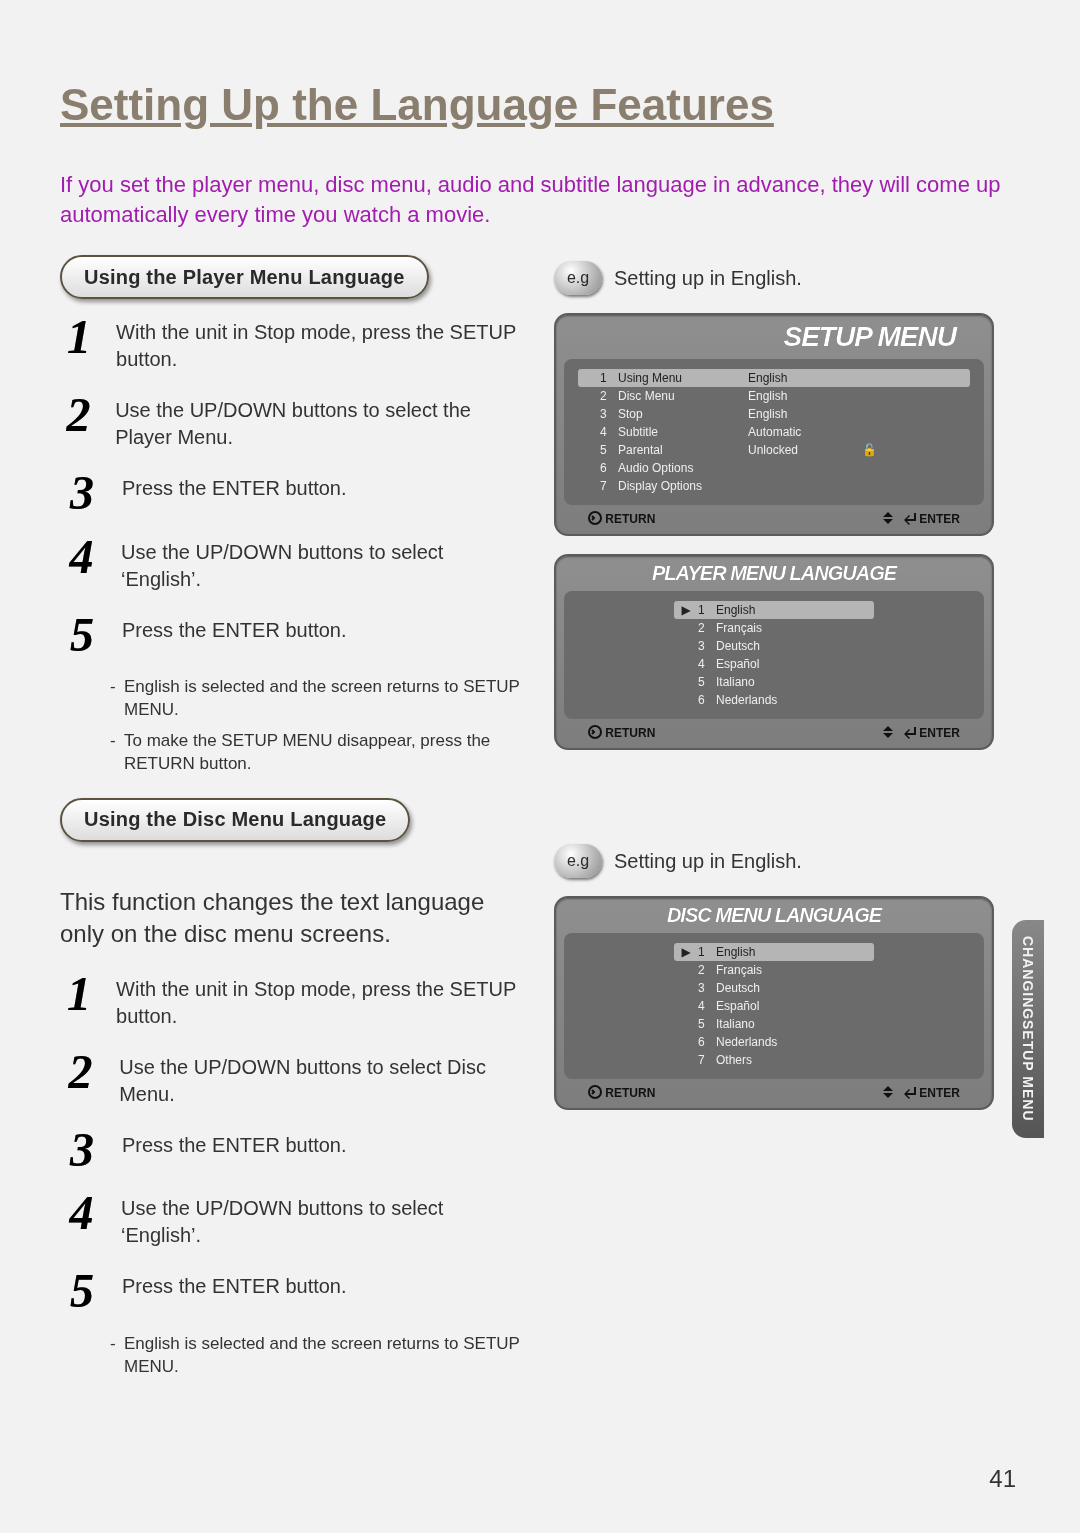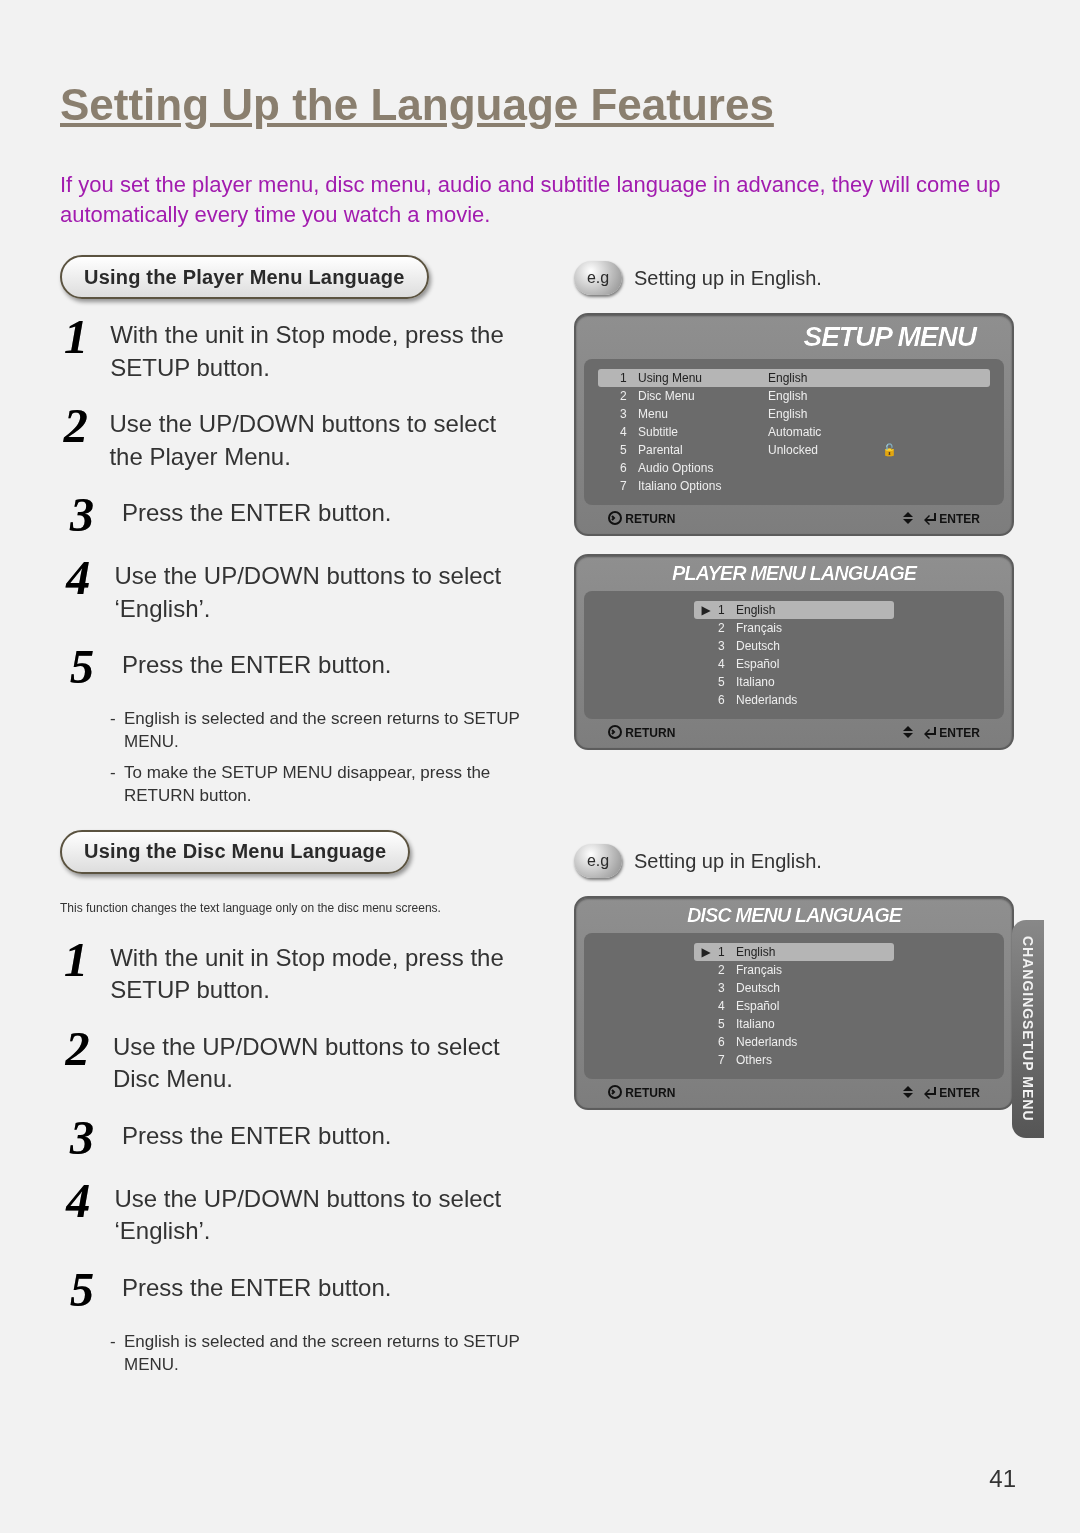--- a/index.html
+++ b/index.html
@@ -1,20 +1,20 @@
 <!DOCTYPE html>
 <html><head>
 <meta charset="utf-8">
 <style>
   * { box-sizing: border-box; margin: 0; padding: 0; }
   body { width: 1080px; height: 1533px; background: #f2f2f2; font-family: Arial, Helvetica, sans-serif; color: #333; position: relative; }
   .page { padding: 60px 60px 0 60px; }
   .title { font-family: Arial, sans-serif; font-size: 44px; font-weight: bold; color: #8a7f6f; margin: 20px 0 40px 0; text-decoration: underline; }
   .intro { font-size: 22px; line-height: 1.35; color: #a21caf; margin-bottom: 26px; }
-  .columns { display: flex; gap: 54px; }
+  .columns { display: flex; gap: 34px; }
   .left { width: 460px; }
   .right { width: 440px; }
 
   .pill {
     position: relative; display: inline-flex; align-items: center;
     background: linear-gradient(#fff,#ddd);
     border: 2px solid #5b5340; border-radius: 26px;
     height: 44px; padding: 0 22px; margin-bottom: 16px;
     box-shadow: 2px 3px 4px rgba(0,0,0,.4);
   }
@@ -22,27 +22,27 @@
 
   .steps { list-style: none; }
   .step { display: flex; gap: 18px; margin-bottom: 20px; }
   .num {
     font-family: "Times New Roman", serif; font-style: italic; font-weight: bold;
     font-size: 48px; line-height: .9; width: 44px; text-align: center;
     background: linear-gradient(#888,#555); -webkit-background-clip: text; -webkit-text-fill-color: transparent;
     text-shadow: 0 0 #000;
     color: #555;
   }
-  .step .text { font-size: 24px; line-height: 1.35; color: #333; padding-top: 4px; }
+  .step .text { font-size: 20px; line-height: 1.35; color: #333; padding-top: 4px; }
 
   .notes { list-style: none; margin-left: 50px; margin-bottom: 22px; }
   .notes li { font-size: 17px; line-height: 1.35; color: #333; position: relative; padding-left: 14px; margin-bottom: 8px; }
   .notes li::before { content: "-"; position: absolute; left: 0; }
 
-  .subdesc { font-size: 12px; line-height: 1.35; color: #333; margin: 10px 0 22px 0; }
+  .subdesc { font-size: 24px; line-height: 1.35; color: #333; margin: 28px 0 22px 0; }
 
   
   .eg-row { display:flex; align-items:center; gap:12px; margin: 6px 0 18px 0; }
   .eg-badge {
     width:48px; height:34px; border-radius:17px; display:flex; align-items:center; justify-content:center;
     background: radial-gradient(circle at 35% 30%, #fff, #bdbdbd 55%, #8a8a8a);
     box-shadow: 1px 2px 3px rgba(0,0,0,.5);
     font-size:16px; font-weight:normal; color:#2a2a2a;
   }
   .eg-text { font-size: 20px; }
@@ -177,21 +177,21 @@
           <div class="osd-row">
               <span></span>
               <span>2</span>
               <span>Disc Menu</span>
               <span>English</span>
               <span></span>
             </div>
           <div class="osd-row">
               <span></span>
               <span>3</span>
-              <span>Menu</span>
+              <span>Stop</span>
               <span>English</span>
               <span></span>
             </div>
           <div class="osd-row">
               <span></span>
               <span>4</span>
               <span>Subtitle</span>
               <span>Automatic</span>
               <span></span>
             </div>
@@ -205,21 +205,21 @@
           <div class="osd-row">
               <span></span>
               <span>6</span>
               <span>Audio Options</span>
               <span></span>
               <span></span>
             </div>
           <div class="osd-row">
               <span></span>
               <span>7</span>
-              <span>Italiano Options</span>
+              <span>Display Options</span>
               <span></span>
               <span></span>
             </div>
         </div>
         <div class="osd-foot">
           <span><svg width="14" height="14" viewBox="0 0 14 14">
                 <circle cx="7" cy="7" r="6" fill="none" stroke="#111" stroke-width="2"></circle>
                 <path d="M4 5 L6 7 L4 9" fill="none" stroke="#111" stroke-width="2"></path>
               </svg> <span>RETURN</span></span>
           <span><svg width="18" height="14" viewBox="0 0 18 14">

